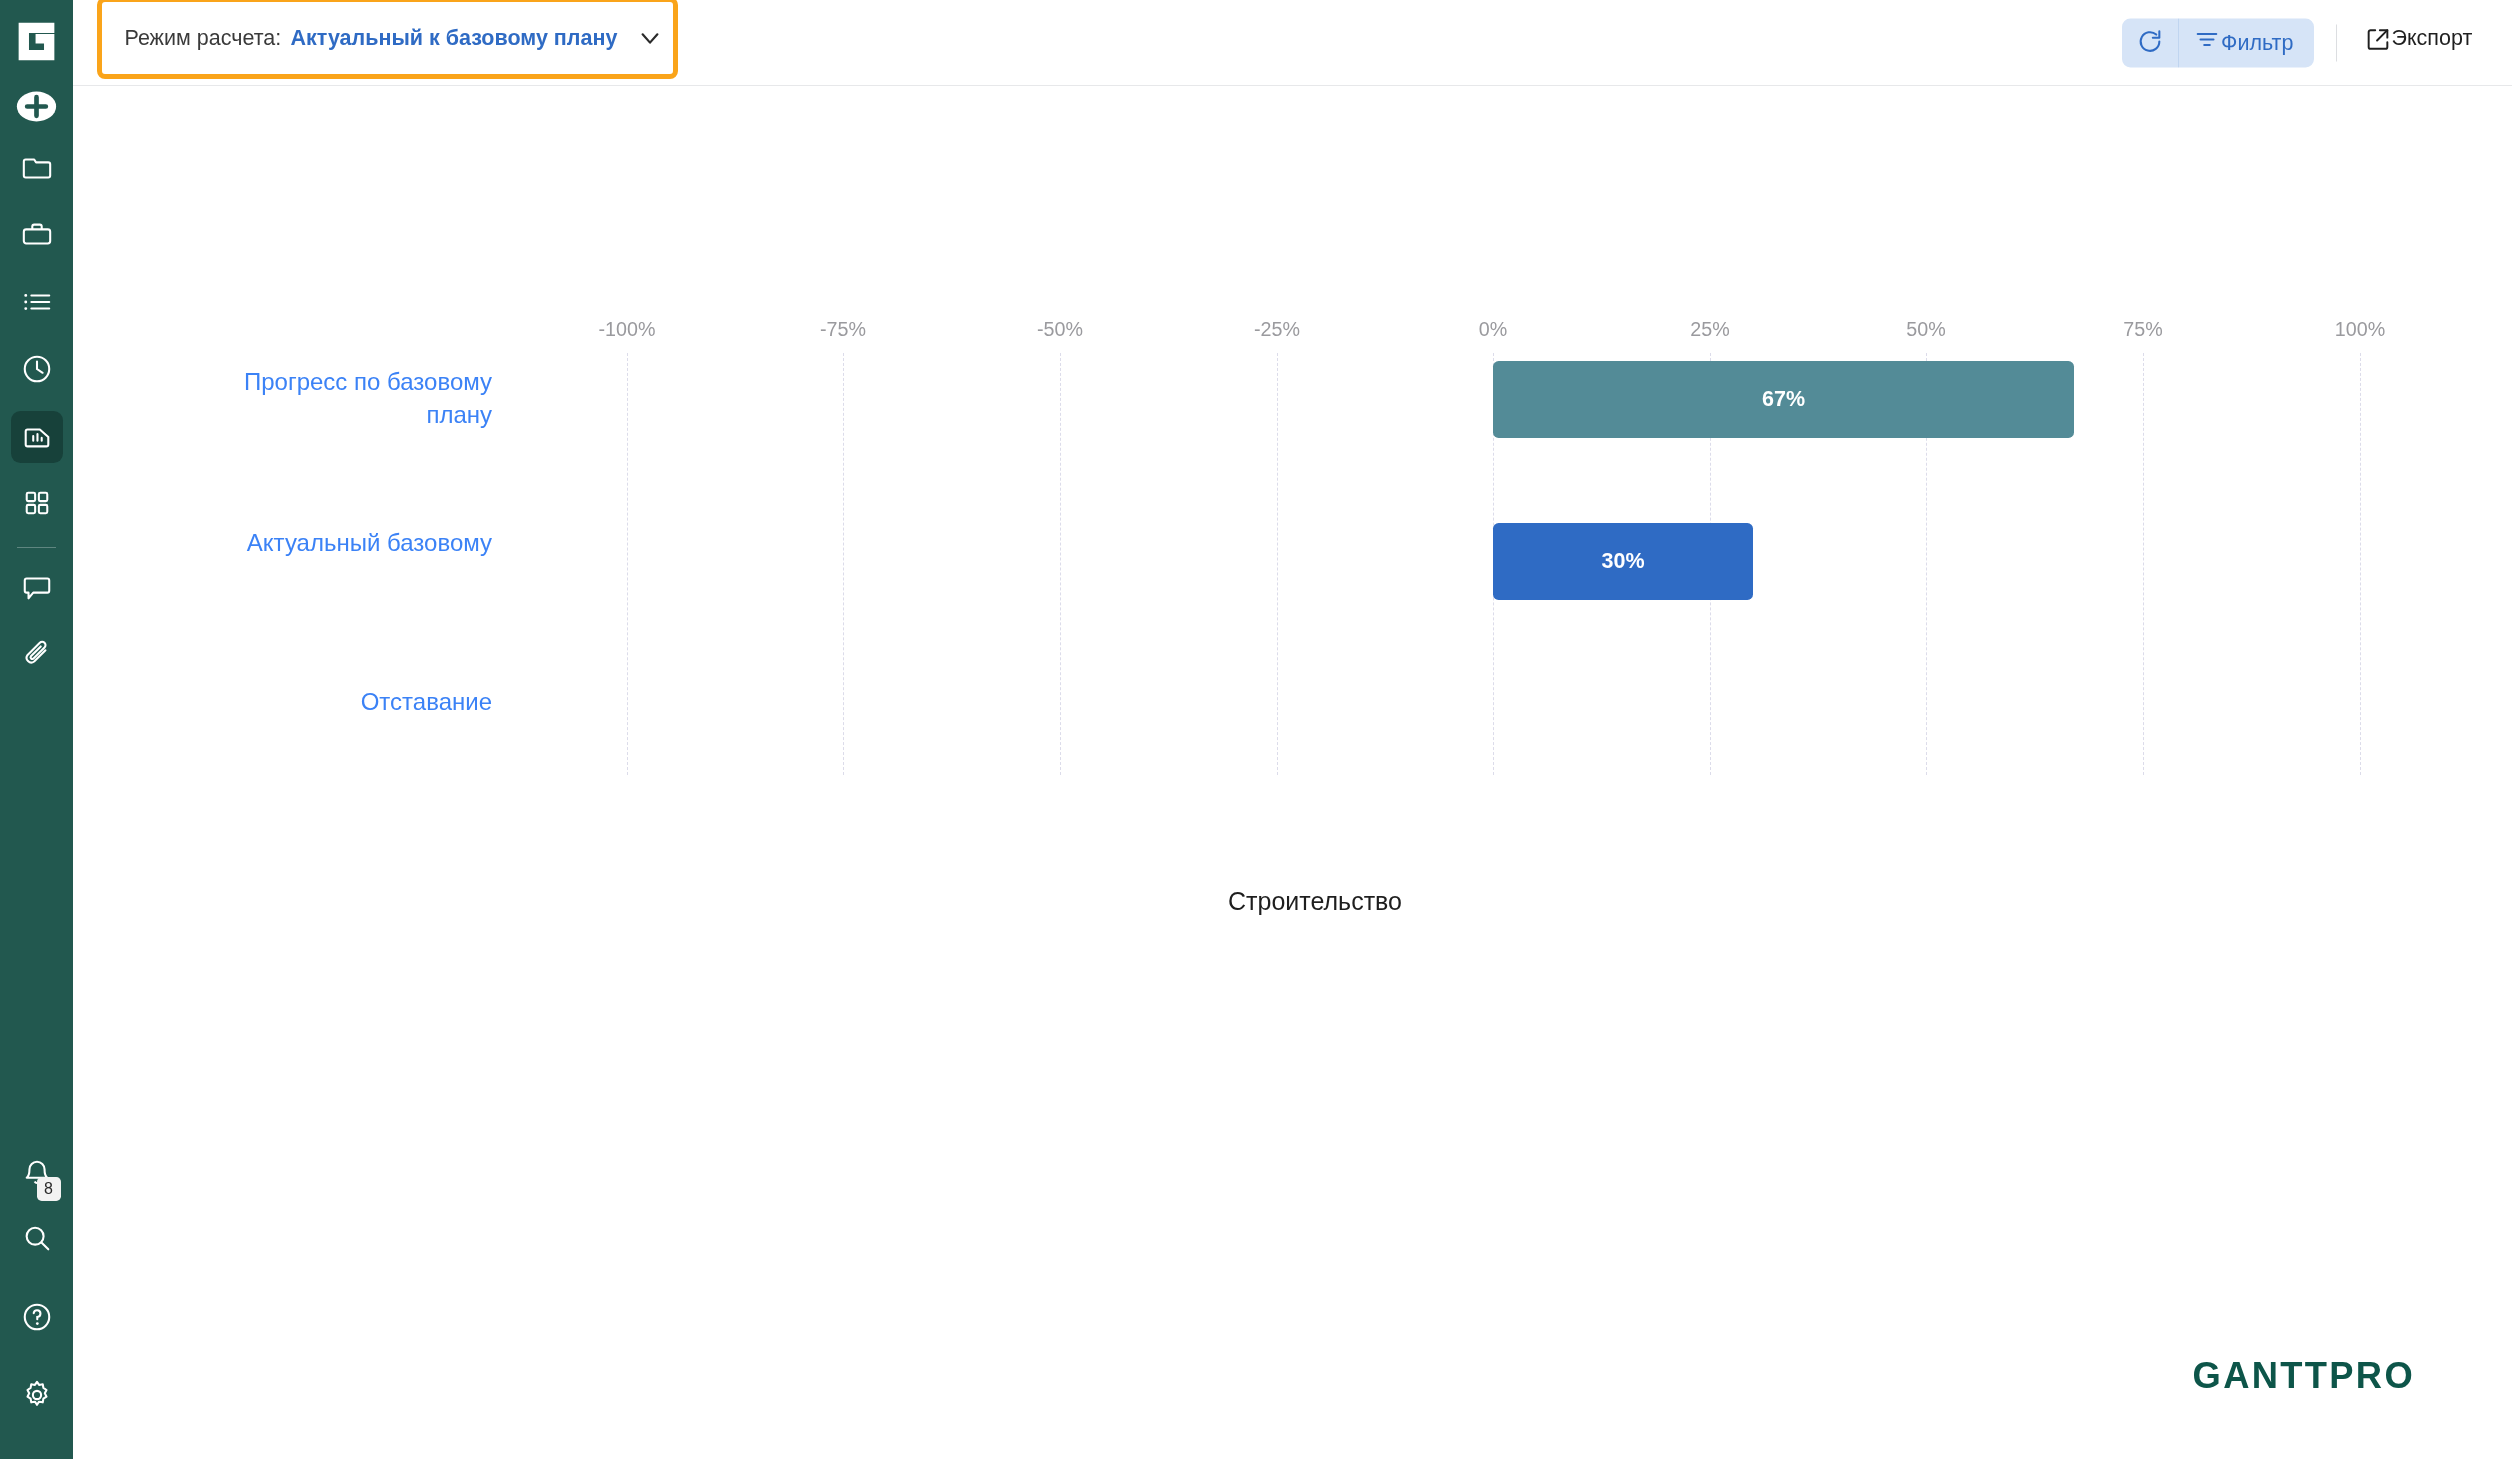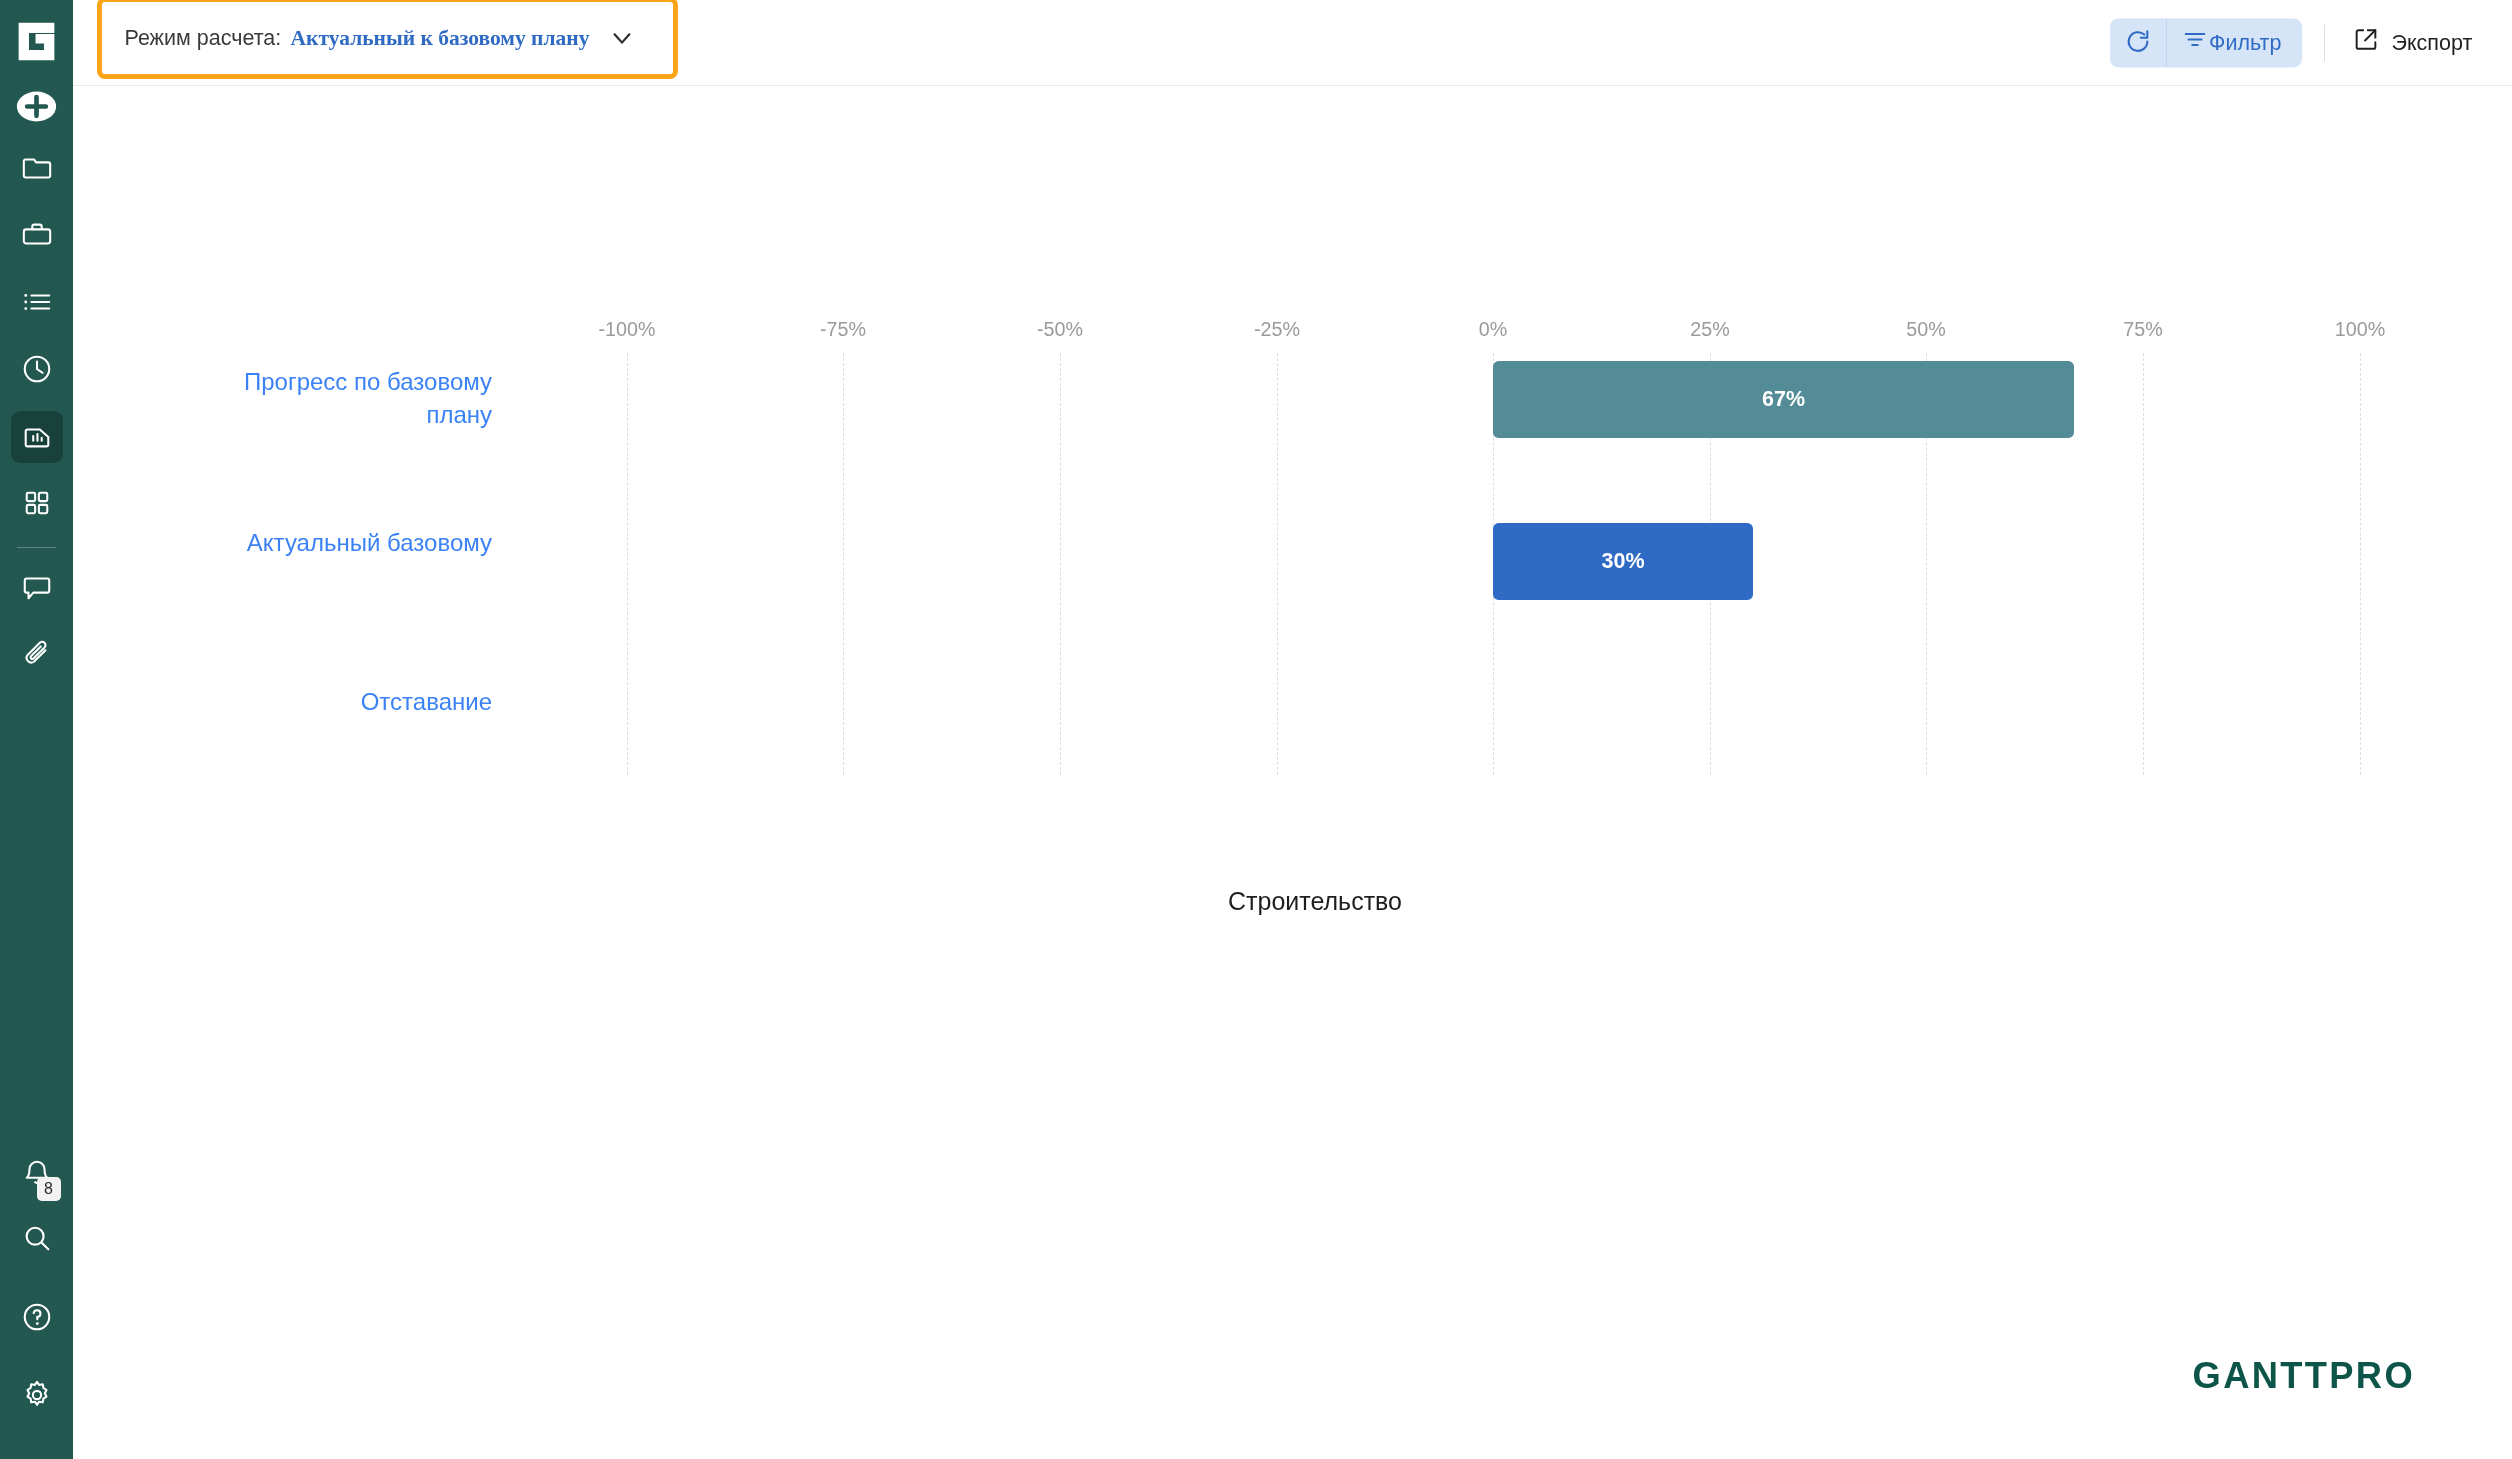--- a/index.html
+++ b/index.html
@@ -125,21 +125,20 @@
     font-size: 21.5px;
     color: #3a3a3a;
     margin-right: 9.4px;
     white-space: nowrap;
   }
   .mode-value {
     font-size: 21.5px;
     font-weight: bold;
     color: #2f6bc4;
     white-space: nowrap;
-    font-family: Liberation Serif, serif;
   }
   .mode-caret { margin-left: 20.6px; width: 24px; height: 24px; display:flex; }
 
   .toolbar-right {
     position: absolute;
     right: 36px; top: 50%;
     transform: translateY(-50%);
     display: flex;
     align-items: center;
   }
@@ -160,21 +159,21 @@
     display: flex; align-items: center;
     padding: 0 20.6px 0 15px;
     gap: 1px;
   }
   .btn-filter span {
     font-size: 21.5px;
     color: #2f6bc4;
   }
   .vdiv { width: 0.9px; height: 37px; background: #dcdee1; margin: 0 22.5px; }
   .btn-export {
-    display: flex; align-items: center; gap: 12px;
+    display: flex; 
     padding: 0 3.7px;
   }
   .btn-export span { font-size: 21.5px; color: #1f1f1f; }
 
   
   .chart {
     position: relative;
     height: 1277px;
   }
   .plot {

